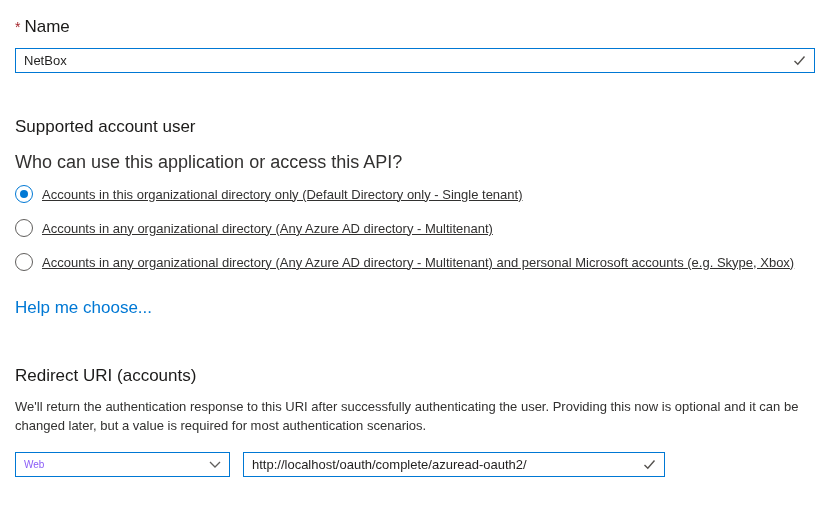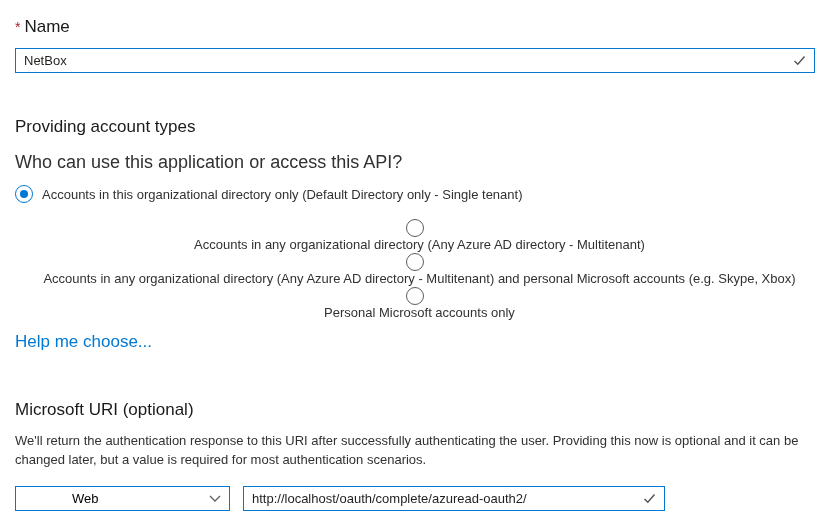--- a/index.html
+++ b/index.html
@@ -29,44 +29,44 @@
   }
   .icon-right { flex: 0 0 auto; margin-left: 8px; display: flex; align-items: center; }
 
   .name-field { margin-top: 11px; width: 800px; }
 
   .section-gap-1 { margin-top: 44px; }
   .section-gap-2 { margin-top: 48px; }
 
   .question { font-size: 18px; margin-top: 15px; }
 
-  .radios { margin-top: 12px; }
+  .radios { margin-top: 12px; text-decoration: underline; }
   .radio-row { display: flex; align-items: center; height: 18px; cursor: pointer; }
-  .radio-row + .radio-row { margin-top: 16px; flex-direction: column; }
+  .radio-row + .radio-row { margin-top: 16px; }
   .radio-circle {
     width: 18px; height: 18px; flex: 0 0 auto;
     border: 1px solid #605e5c; border-radius: 50%;
     display: flex; align-items: center; justify-content: center;
     background: #fff;
   }
   .radio-dot { width: 8px; height: 8px; border-radius: 50%; background: transparent; }
   .radio-row.selected .radio-circle { border-color: #0078d4; }
   .radio-row.selected .radio-dot { background: #0078d4; }
   .radio-label { font-size: 13px; margin-left: 9px; color: #323130; white-space: nowrap; }
 
   .help-link {
     display: inline-block; margin-top: 27px;
     font-size: 17px; color: #0078d4; text-decoration: none; cursor: pointer;
   }
 
   .redirect-desc { max-width: 804px; }
 
   .uri-row { display: flex; margin-top: 17px; gap: 13px; }
   .platform-select { width: 215px; justify-content: space-between; cursor: pointer; }
-  .select-value { font-size: 13px; color: #000000; margin-left: 48px; }
+  .select-value { font-size: 10px; color: #8b5cf6; }
   .uri-field { width: 422px; }
 
   svg { display: block; }
 </style>
 </head>
 <body>
 
 <div class="page">
 
   <div>
@@ -77,21 +77,21 @@
       <input type="text" value="NetBox" style="">
       <span class="icon-right">
         <svg width="13" height="11" viewBox="0 0 13 11" fill="none">
           <path d="M1.5 6 L4.8 9.3 L11.5 1.5" stroke="#55524f" stroke-width="1.4" fill="none"></path>
         </svg>
       </span>
     </div>
   </div>
 
   <div class="section-gap-1">
-    <h2 class="section-title">Providing account types</h2>
+    <h2 class="section-title">Supported account user</h2>
     <p class="question">Who can use this application or access this API?</p>
 
     <div class="radios">
       <div class="radio-row selected">
         <span class="radio-circle">
             <span class="radio-dot"></span>
           </span>
         <span class="radio-label">Accounts in this organizational directory only (Default Directory only - Single tenant)</span>
       </div>
       <div class="radio-row">
@@ -99,33 +99,27 @@
             <span class="radio-dot"></span>
           </span>
         <span class="radio-label">Accounts in any organizational directory (Any Azure AD directory - Multitenant)</span>
       </div>
       <div class="radio-row">
         <span class="radio-circle">
             <span class="radio-dot"></span>
           </span>
         <span class="radio-label">Accounts in any organizational directory (Any Azure AD directory - Multitenant) and personal Microsoft accounts (e.g. Skype, Xbox)</span>
       </div>
-      <div class="radio-row">
-        <span class="radio-circle">
-            <span class="radio-dot"></span>
-          </span>
-        <span class="radio-label">Personal Microsoft accounts only</span>
-      </div>
     </div>
 
     <a class="help-link" href="#">Help me choose...</a>
   </div>
 
   <div class="section-gap-2">
-    <h2 class="section-title">Microsoft URI (optional)</h2>
+    <h2 class="section-title">Redirect URI (accounts)</h2>
     <p class="desc redirect-desc">We'll return the authentication response to this URI after successfully authenticating the user. Providing this now is optional and it can be changed later, but a value is required for most authentication scenarios.</p>
 
     <div class="uri-row">
       <div class="field-box platform-select">
         <span class="select-value">Web</span>
         <span class="icon-right">
           <svg width="12" height="7" viewBox="0 0 12 7" fill="none">
             <path d="M1 1 L6 6 L11 1" stroke="#605e5c" stroke-width="1.3" fill="none"></path>
           </svg>
         </span>

